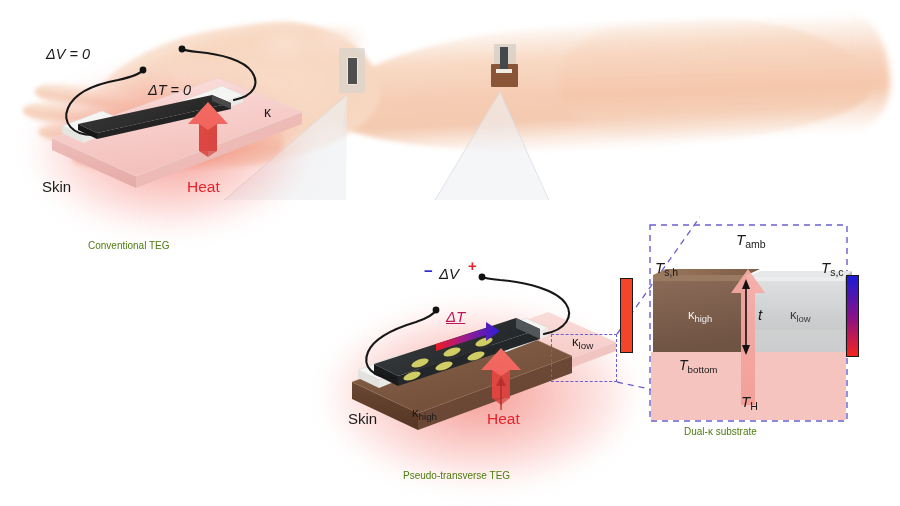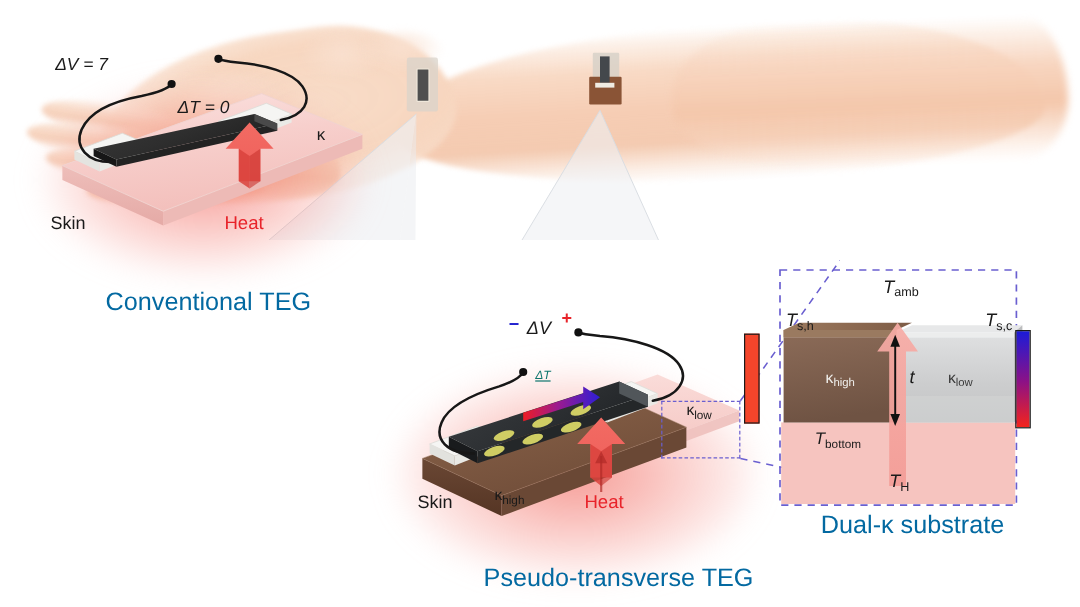--- a/index.html
+++ b/index.html
@@ -92,21 +92,21 @@
   
   .glow{position:absolute;border-radius:50%;filter:blur(12px);}
 
   
   .dashbox{position:absolute;border:1.4px dashed #6a5fd0;box-sizing:border-box;}
 
   
   .cbar{position:absolute;border:1.4px solid #1a1a1a;box-sizing:border-box;}
 
   
-  .caption{position:absolute;font-size:21px;color:#0369a1;white-space:nowrap;text-align:center;}
+  .caption{position:absolute;font-size:10px;color:#4d7c0f;white-space:nowrap;text-align:center;}
 
   svg{display:block;}
 </style>
 </head>
 <body>
 
 <div id="fig">
 
   <div id="arm-wrap">
     <div class="forearm"></div>
@@ -193,21 +193,21 @@
       <path d="M95,135 C72,136 62,122 68,108 C75,92 96,84 118,80 C132,77 140,74 143,70" fill="none" stroke="#171717" stroke-width="2.1" stroke-linecap="round"></path>
       <path d="M234,100 C254,96 260,84 252,72 C244,60 220,54 198,52 C188,51 184,50 182,49" fill="none" stroke="#171717" stroke-width="2.1" stroke-linecap="round"></path>
       <circle cx="143" cy="70" r="3.4" fill="#111"></circle>
       <circle cx="182" cy="49" r="3.4" fill="#111"></circle>
 
       <polygon points="199,151 199,124 188,124 208,102 228,124 217,124 217,151" fill="url(#heatg1)"></polygon>
       <polygon points="199,151 208,157 208,130 199,124" fill="#d9423c" opacity="0.85"></polygon>
       <polygon points="217,151 208,157 208,130 217,124" fill="#c9342f" opacity="0.6"></polygon>
     </svg>
 
-    <div class="lbl italic" style="left:46px;top:46px;font-size:14.5px;">ΔV = 7</div>
+    <div class="lbl italic" style="left:46px;top:46px;font-size:14.5px;">ΔV = 0</div>
     <div class="lbl italic" style="left:148px;top:82px;font-size:14.5px;font-style:italic;">ΔT = 0</div>
     <div class="lbl kappa" style="left:264px;top:104px;font-size:14px;">κ</div>
     <div class="lbl" style="left:42px;top:178px;font-size:15px;">Skin</div>
     <div class="lbl red" style="left:187px;top:178px;font-size:15.5px;font-weight:400;">Heat</div>
 
     <div class="caption" style="left:88px;top:240px;">Conventional TEG</div>
   </div>
 
   <div class="abs" style="left:300px;top:230px;width:340px;height:276px;">
 
@@ -288,21 +288,21 @@
       <polygon points="192,168 201,175 201,146 192,140" fill="#d9423c" opacity="0.85"></polygon>
       <polygon points="210,168 201,175 201,146 210,140" fill="#c9342f" opacity="0.6"></polygon>
       <path d="M201,180 L201,150" stroke="#b02a26" stroke-width="1.8" opacity="0.7"></path>
       <polygon points="201,146 196,156 206,156" fill="#b02a26" opacity="0.7"></polygon>
     </svg>
 
     <div class="lbl italic" style="left:139px;top:35px;font-size:15px;">ΔV</div>
     <div class="lbl" style="left:124px;top:32px;font-size:15px;color:#2323cf;font-weight:700;">−</div>
     <div class="lbl" style="left:168px;top:27px;font-size:15px;color:#e8232a;font-weight:700;">+</div>
 
-    <div class="lbl italic" style="left:146px;top:78px;font-size:10px;color:#0f766e;text-decoration:underline;">ΔT</div>
+    <div class="lbl italic" style="left:146px;top:78px;font-size:15px;color:#be185d;text-decoration:underline;">ΔT</div>
 
     <div class="lbl" style="left:272px;top:103px;font-size:14px;"><span class="kappa">κ</span><span class="sub">low</span></div>
 
     <div class="lbl" style="left:112px;top:174px;font-size:14px;"><span class="kappa">κ</span><span class="sub">high</span></div>
 
     <div class="lbl" style="left:48px;top:180px;font-size:15px;">Skin</div>
     <div class="lbl red" style="left:187px;top:180px;font-size:15.5px;">Heat</div>
 
     <div class="caption" style="left:103px;top:240px;">Pseudo-transverse TEG</div>
   </div>

